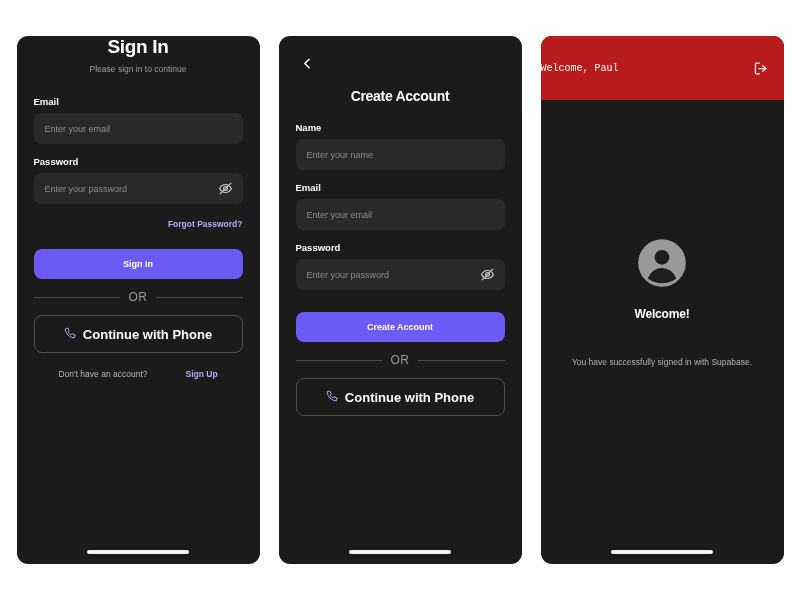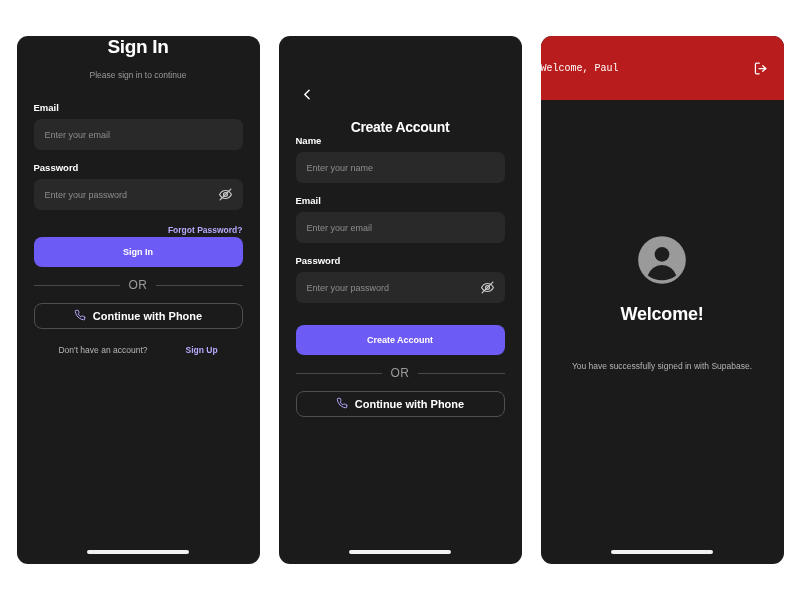--- a/index.html
+++ b/index.html
@@ -61,21 +61,21 @@
   .screen-title {
     color: #ffffff;
     font-weight: bold;
     text-align: center;
     letter-spacing: -0.3px;
   }
   .screen-sub {
     color: #9b9b9b;
     font-size: 8.5px;
     text-align: center;
-    margin-top: 12px;
+    margin-top: 6px;
   }
   .field-label {
     color: #ffffff;
     font-size: 9.5px;
     font-weight: bold;
     margin-bottom: 6px;
   }
   .input-wrap {
     position: relative;
     height: 31px;
@@ -148,26 +148,26 @@
     flex: 1;
     height: 1px;
     background: #4a4a4a;
   }
   .or-text {
     color: #9b9b9b;
     font-size: 12px;
     letter-spacing: 0.4px;
   }
   .btn-outline {
-    height: 26px;
+    height: 38px;
     border: 1px solid #4f4f4f;
     border-radius: 8px;
     background: transparent;
     color: #ffffff;
-    font-size: 11px;
+    font-size: 13px;
     font-weight: bold;
     display: flex;
     align-items: center;
     justify-content: center;
     gap: 7px;
     width: 100%;
     font-family: "Liberation Sans", sans-serif;
     cursor: pointer;
   }
   .footer-row {
@@ -234,32 +234,32 @@
     padding: 0 18px 60px;
     box-sizing: border-box;
   }
   .avatar {
     width: 52px;
     height: 52px;
     margin-bottom: 18px;
   }
   .welcome-title {
     color: #ffffff;
-    font-size: 18px;
+    font-size: 12px;
     font-weight: bold;
     letter-spacing: -0.2px;
   }
   .welcome-sub {
     color: #b3b3b3;
     font-size: 8.5px;
     text-align: center;
     margin-top: 36px;
   }
   .mt12 { margin-top: 12px; }
-  .mt18 { }
+  .mt18 { margin-top: 18px; }
   .mt22 { margin-top: 22px; }
 </style>
 </head>
 <body>
 
 <div class="stage">
 
   <div class="phone" id="panel-signin">
     <div class="phone-body">
       <div class="pad inner">
@@ -316,21 +316,21 @@
           <span class="link">Sign Up</span>
         </div>
 
       </div>
     </div>
     <div class="home-indicator"></div>
   </div>
 
   <div class="phone" id="panel-signup">
     <div class="phone-body">
-      <div class="pad" style="padding-top:49px;">
+      <div class="pad" style="padding-top:18px;">
 
         <div class="back-btn">
           <span>
             <svg width="13" height="13" viewBox="0 0 24 24" fill="none" stroke="#ffffff" stroke-width="2.6" stroke-linecap="round" stroke-linejoin="round">
               <polyline points="15 4 7 12 15 20"></polyline>
             </svg>
           </span>
         </div>
 
         <div class="screen-title mt12">Create Account</div>

